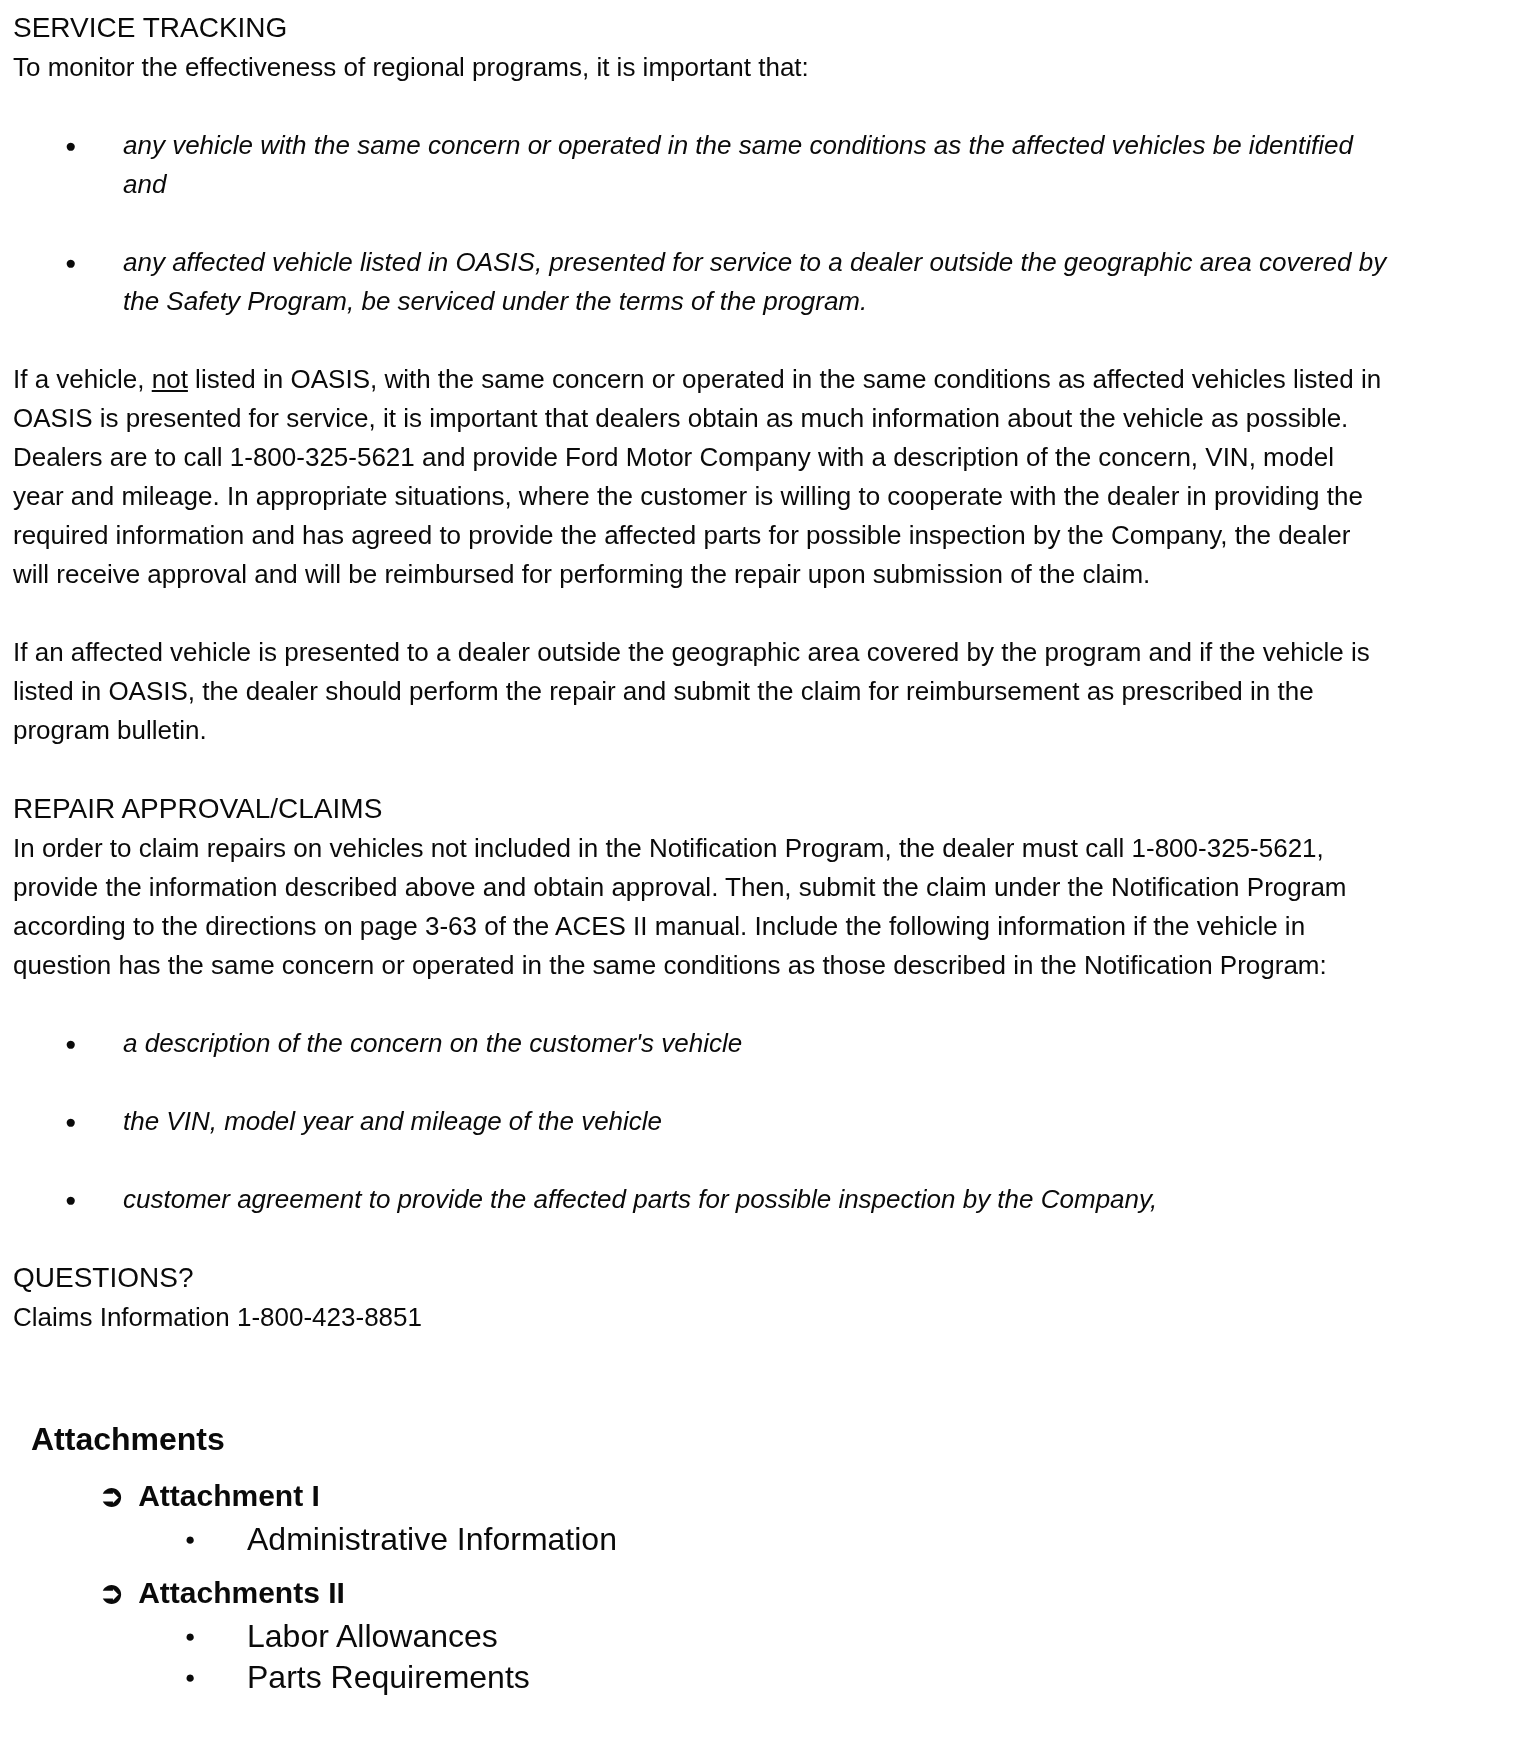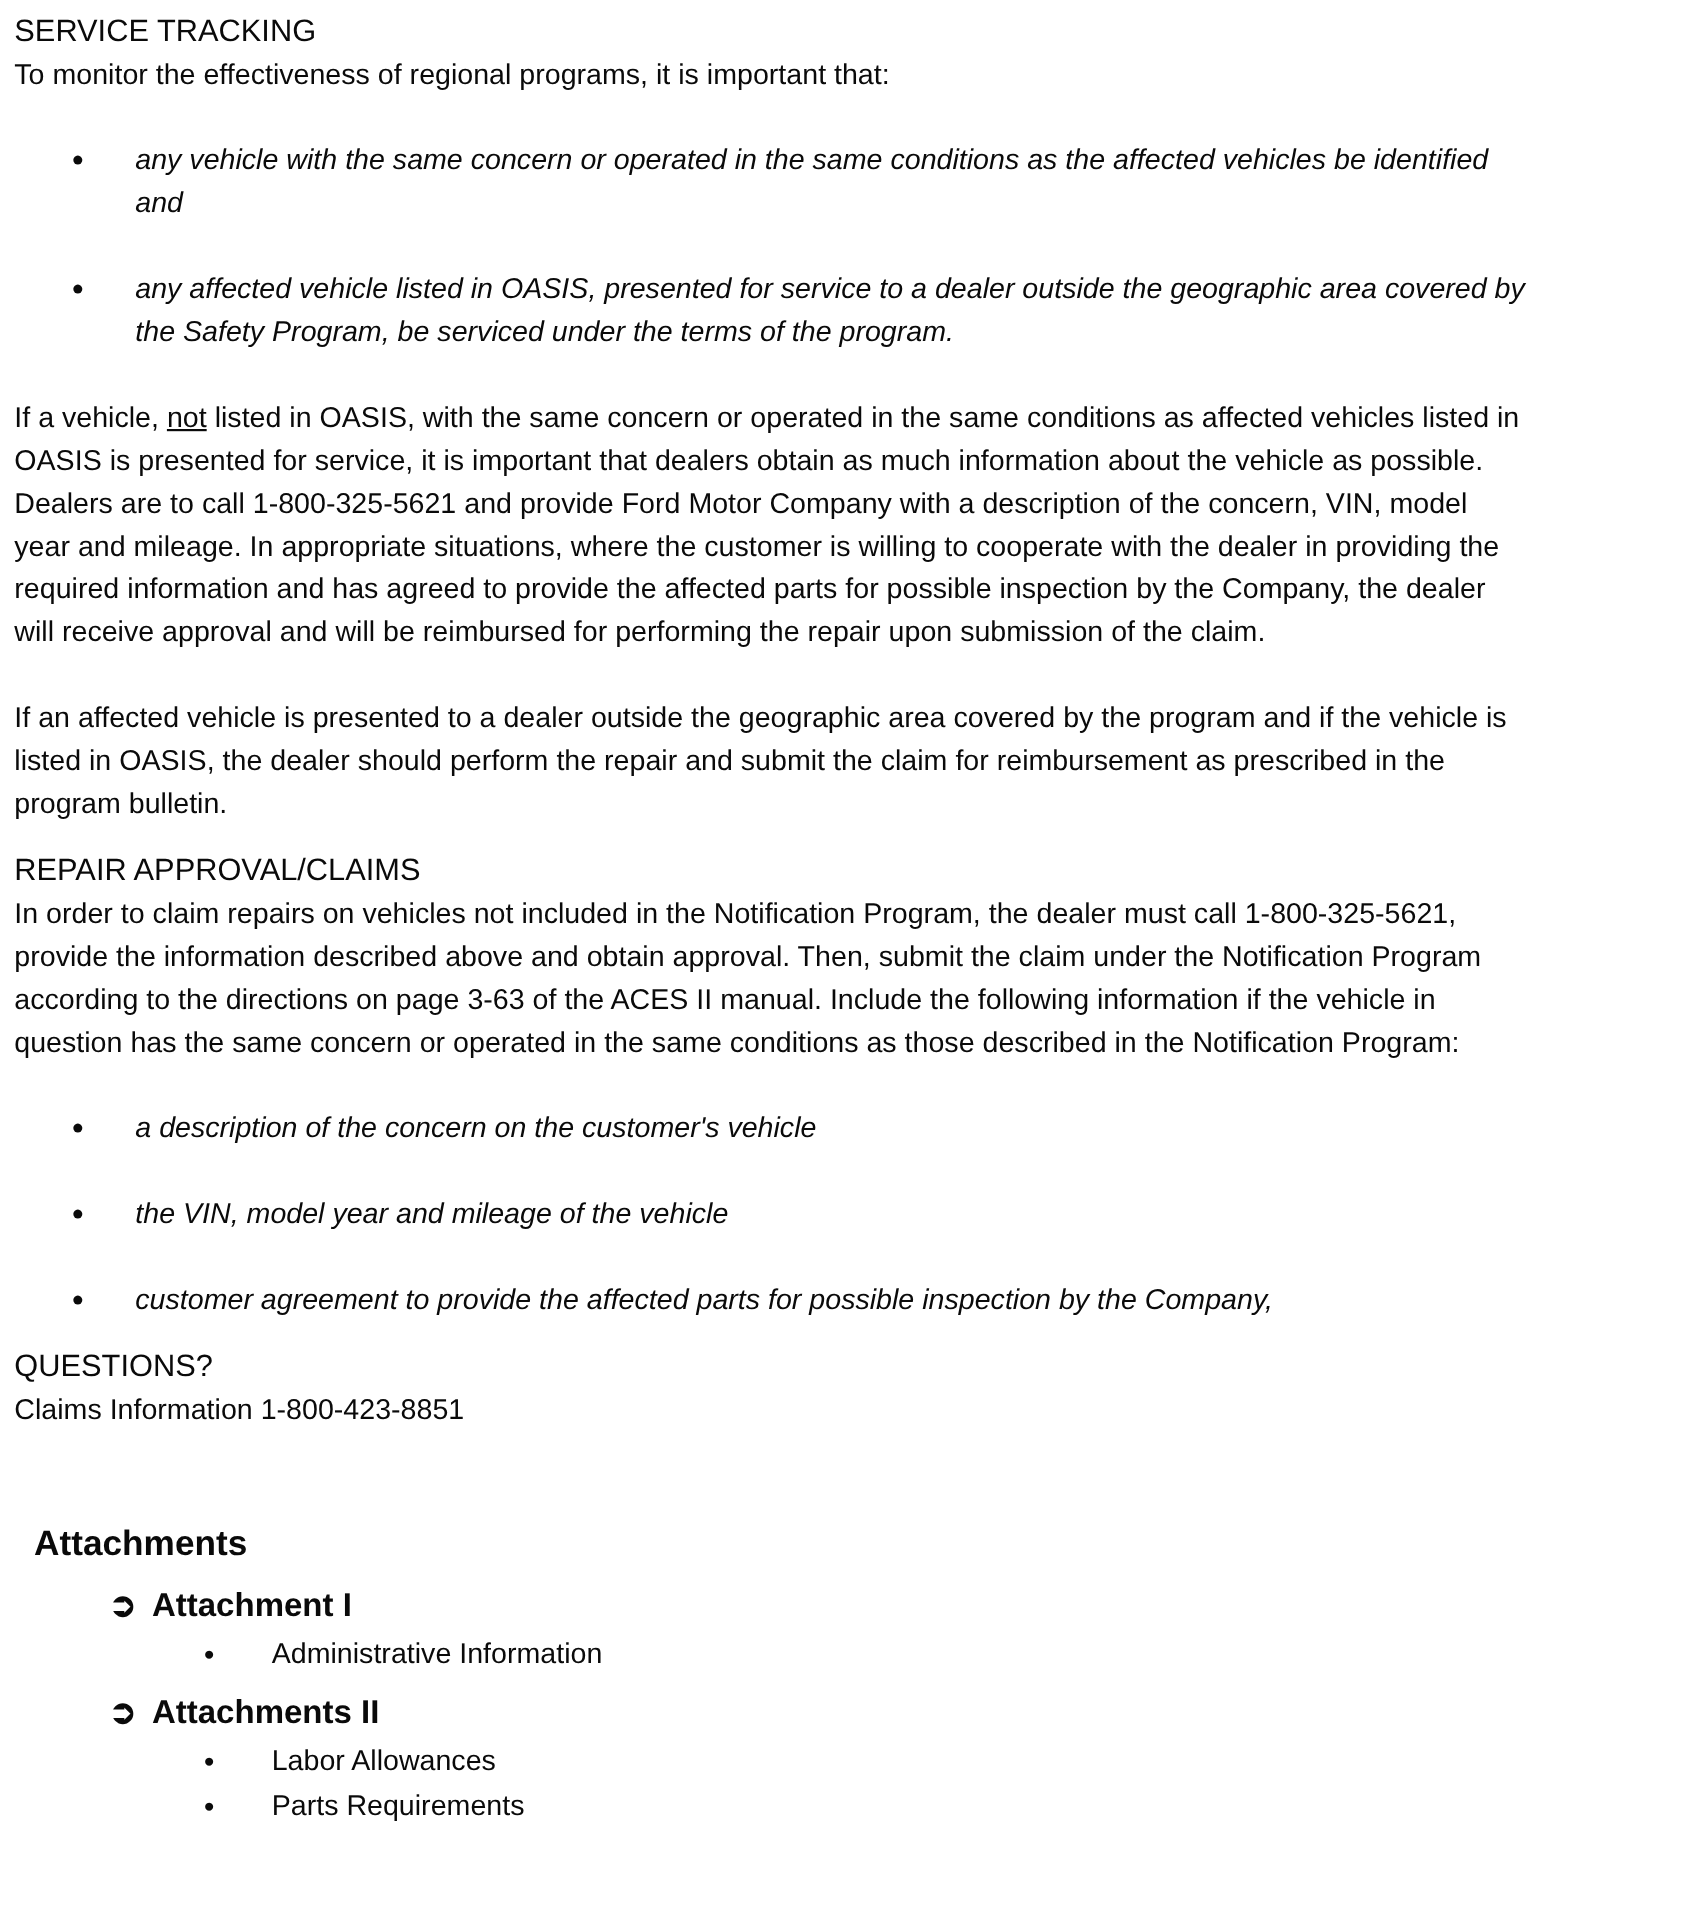--- a/index.html
+++ b/index.html
@@ -13,21 +13,21 @@
     font-size: 26px;
     line-height: 39px;
     padding: 8px 56px 24px 13px;
   }
   .sec-heading {
     font-size: 28px;
     font-weight: normal;
     margin: 0;
     line-height: 40px;
   }
-  .mt { margin-top: 21px; }
+  .mt { margin-top: 39px; }
   .para {
     margin: 39px 0 0 0;
     max-width: 1378px;
   }
   .intro { margin: 0; max-width: 1378px; }
   .underline { text-decoration: underline; }
   .bullet-row {
     display: flex;
     margin-top: 39px;
     max-width: 1378px;
@@ -72,21 +72,21 @@
   }
   .attach-sub-marker {
     flex: 0 0 62px;
     box-sizing: border-box;
     padding-left: 172px;
     flex-basis: 234px;
     font-size: 17px;
     line-height: 37px;
   }
   .attach-sub-text {
-    font-size: 26px;
+    font-size: 32px;
     line-height: 37px;
   }
 </style>
 </head>
 <body>
 
 <div class="page">
 
   <h2 class="sec-heading">SERVICE TRACKING</h2>
   <p class="intro">To monitor the effectiveness of regional programs, it is important that:</p>

